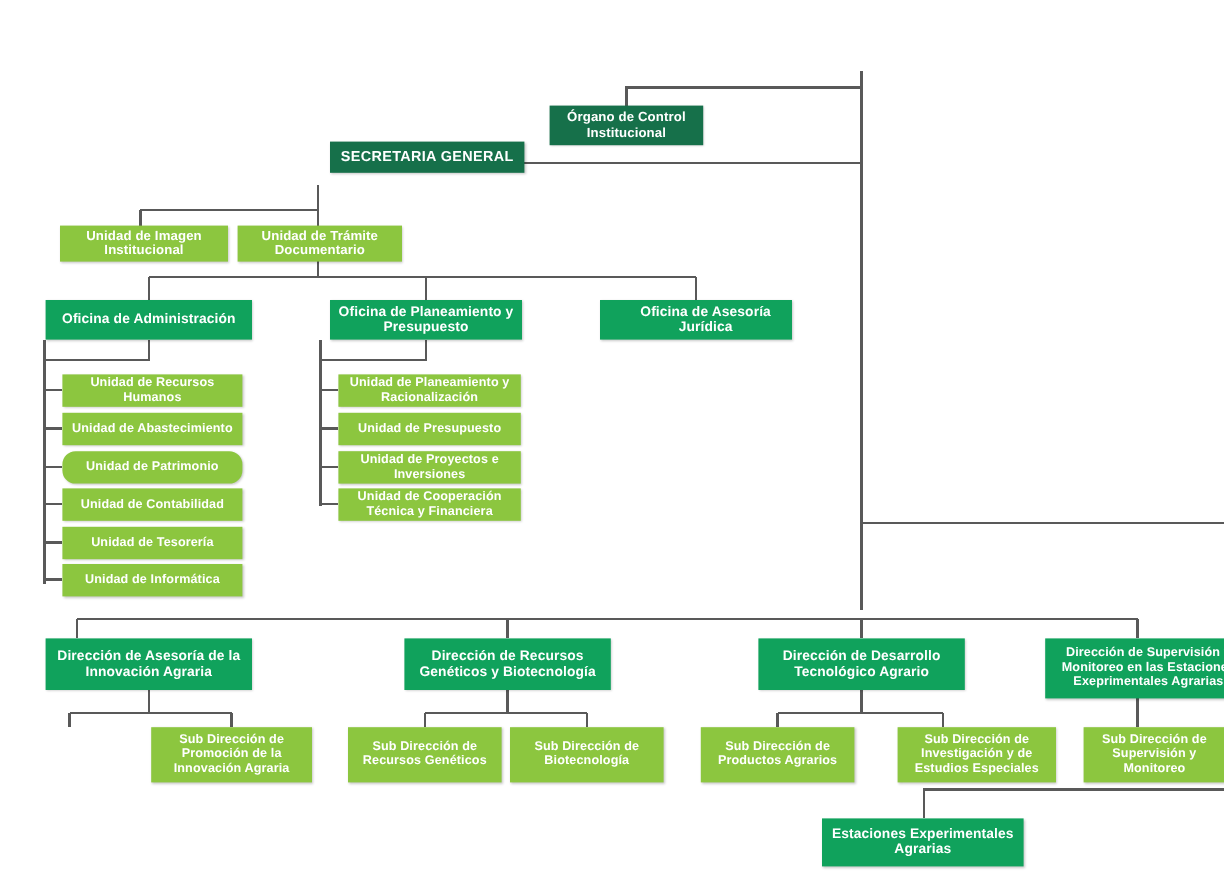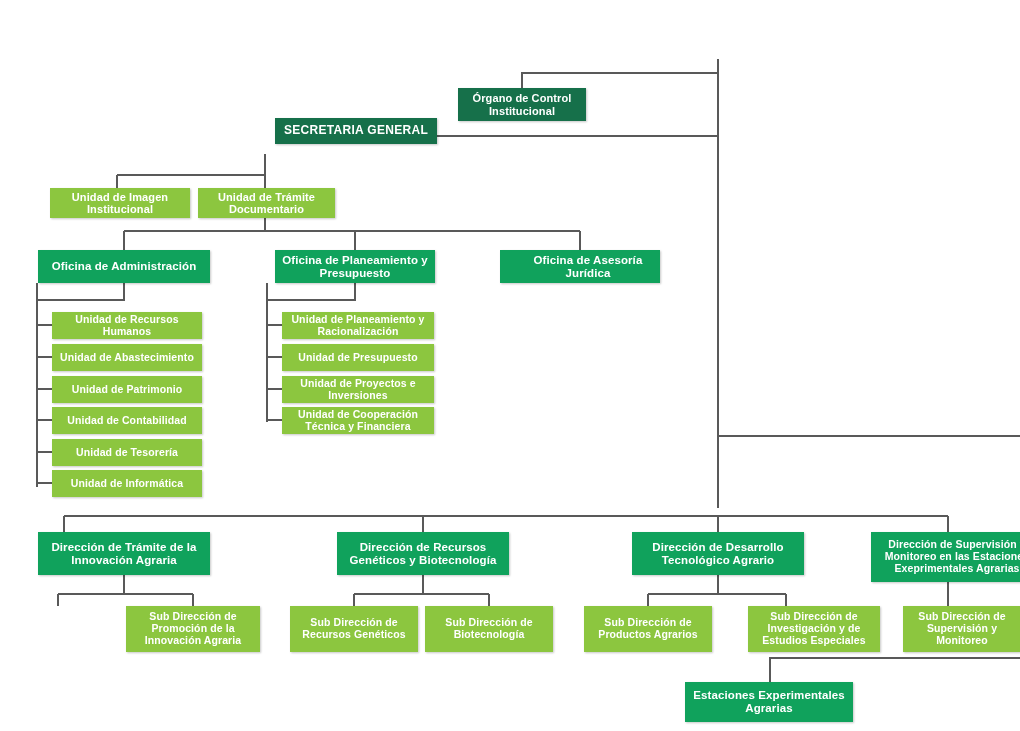--- a/index.html
+++ b/index.html
@@ -164,21 +164,21 @@
   <div class="node lvl-mid" style="left:500px; top:250px; width:160px; height:33px;padding-left:20px;">
     <span>Oficina de Asesoría Jurídica</span>
   </div>
 
   <div class="node lvl-light-sm" style="left:52px; top:312px; width:150px; height:27px;">
     <span>Unidad de Recursos Humanos</span>
   </div>
   <div class="node lvl-light-sm" style="left:52px; top:344px; width:150px; height:27px;">
     <span>Unidad de Abastecimiento</span>
   </div>
-  <div class="node lvl-light-sm" style="left:52px; top:376px; width:150px; height:27px;">
+  <div class="node lvl-light-sm" style="left:52px; top:376px; width:150px; height:27px;border-radius:11px;">
     <span>Unidad de Patrimonio</span>
   </div>
   <div class="node lvl-light-sm" style="left:52px; top:407px; width:150px; height:27px;">
     <span>Unidad de Contabilidad</span>
   </div>
   <div class="node lvl-light-sm" style="left:52px; top:439px; width:150px; height:27px;">
     <span>Unidad de Tesorería</span>
   </div>
   <div class="node lvl-light-sm" style="left:52px; top:470px; width:150px; height:27px;">
     <span>Unidad de Informática</span>
@@ -191,21 +191,21 @@
     <span>Unidad de Presupuesto</span>
   </div>
   <div class="node lvl-light-sm" style="left:282px; top:376px; width:152px; height:27px;">
     <span>Unidad de Proyectos e Inversiones</span>
   </div>
   <div class="node lvl-light-sm" style="left:282px; top:407px; width:152px; height:27px;">
     <span>Unidad de Cooperación Técnica y Financiera</span>
   </div>
 
   <div class="node lvl-mid" style="left:38px; top:532px; width:172px; height:43px;">
-    <span>Dirección de Trámite de la Innovación Agraria</span>
+    <span>Dirección de Asesoría de la Innovación Agraria</span>
   </div>
 
   <div class="node lvl-mid" style="left:337px; top:532px; width:172px; height:43px;">
     <span>Dirección de Recursos Genéticos y Biotecnología</span>
   </div>
 
   <div class="node lvl-mid" style="left:632px; top:532px; width:172px; height:43px;">
     <span>Dirección de Desarrollo Tecnológico Agrario</span>
   </div>
 

